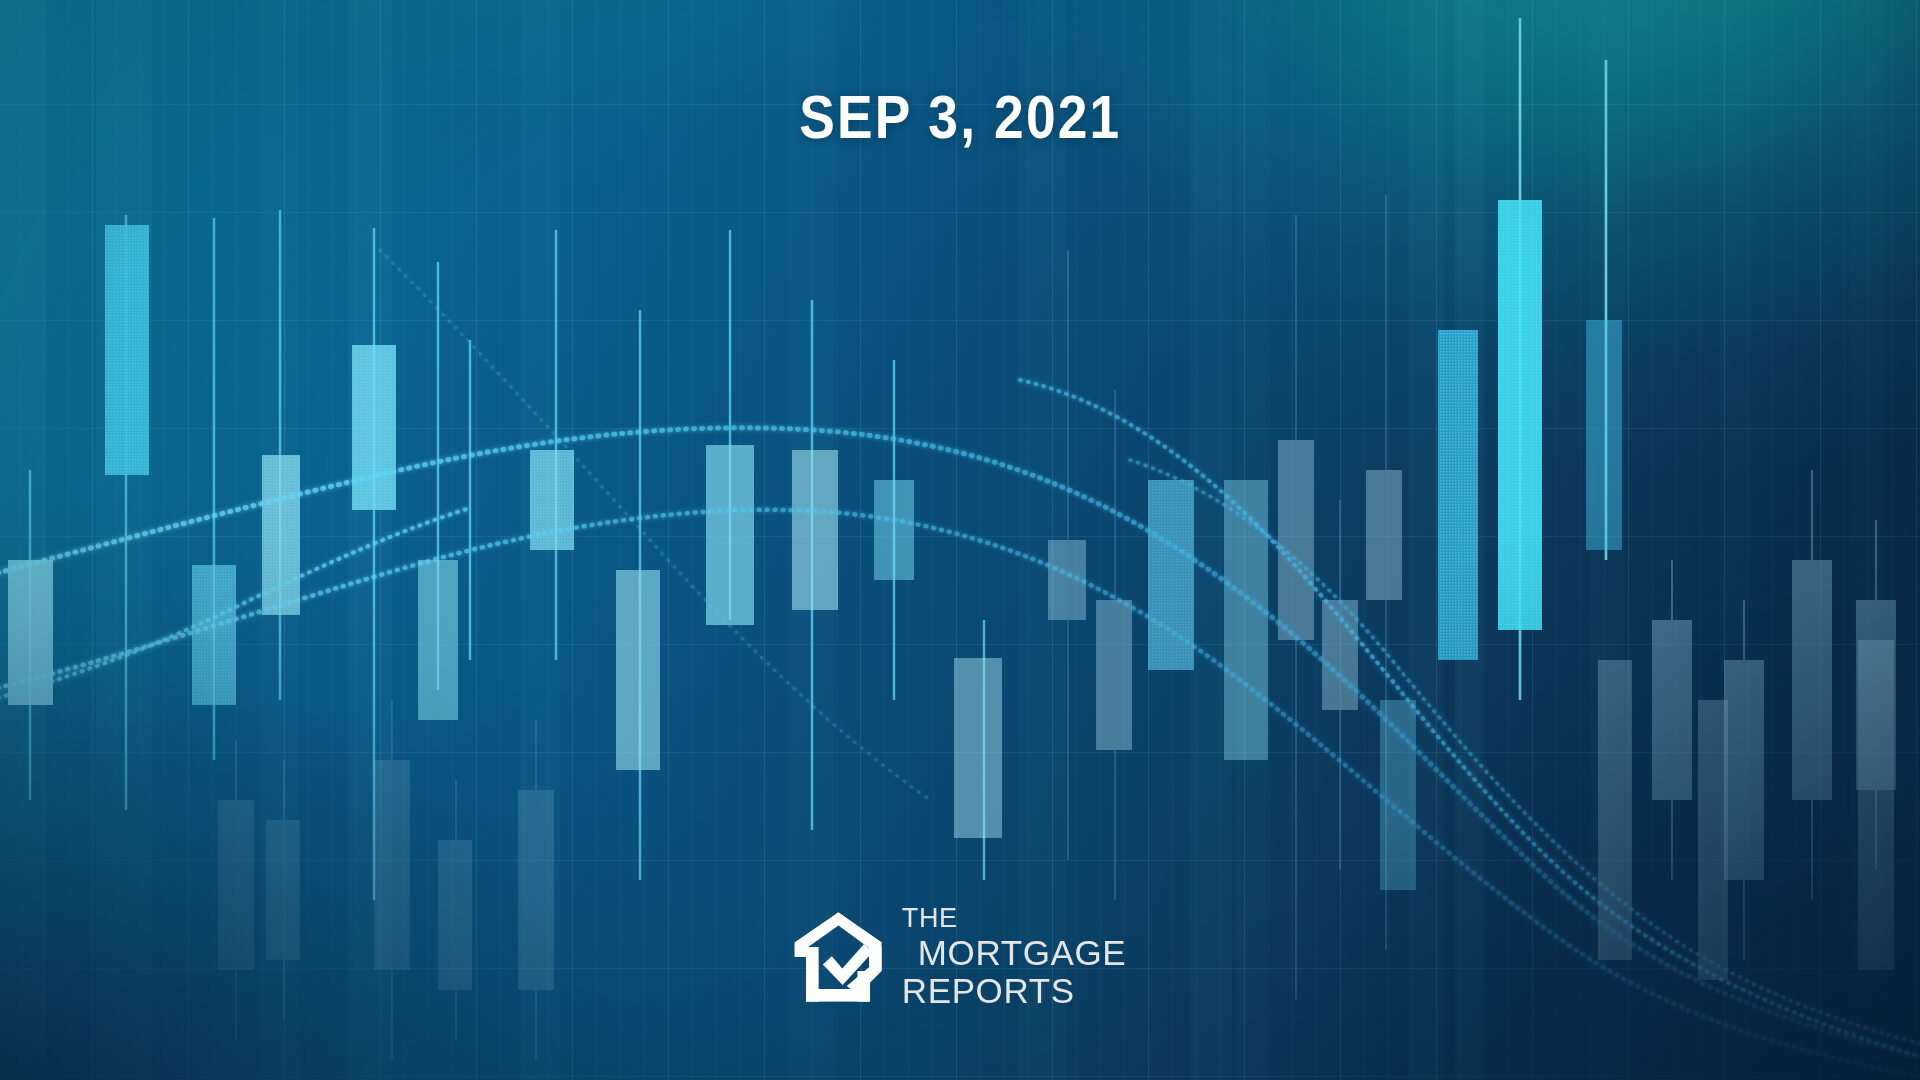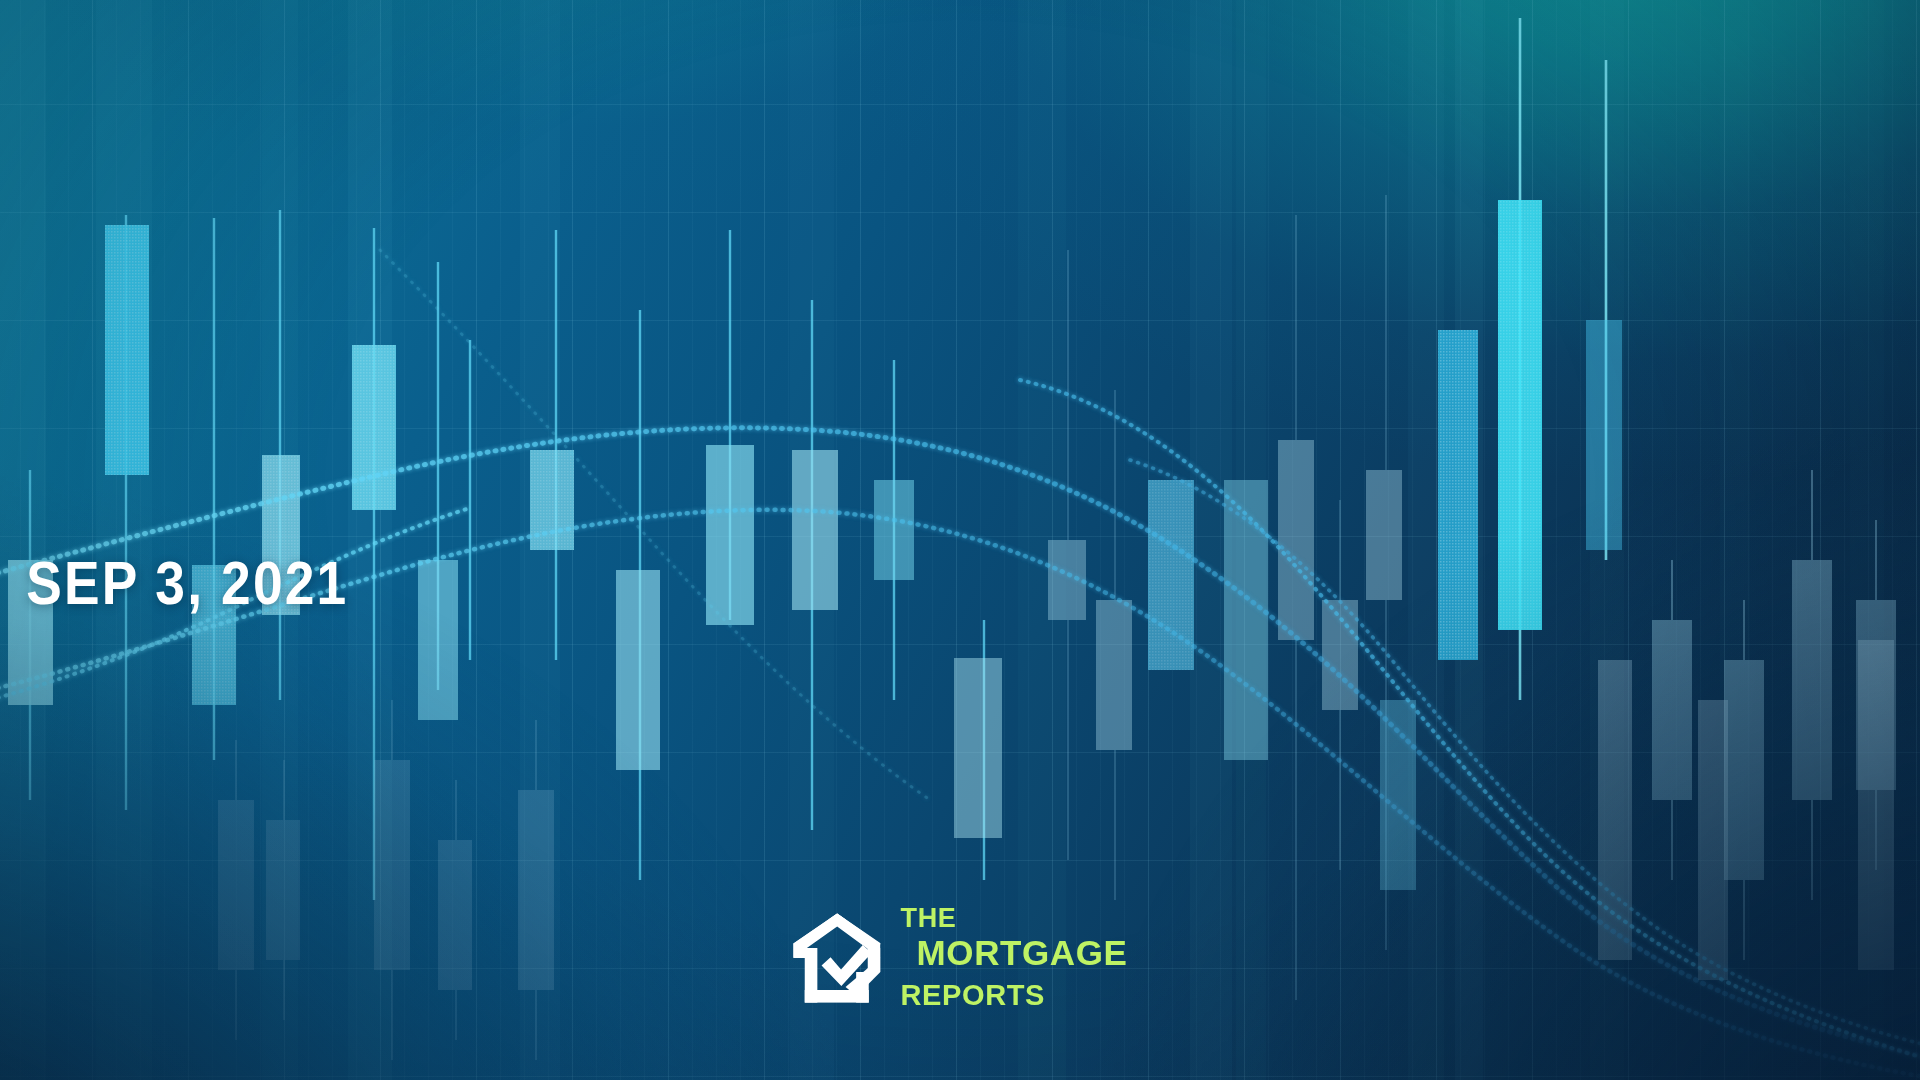--- a/index.html
+++ b/index.html
@@ -118,21 +118,21 @@
     inset: 0;
     width: 1920px;
     height: 1080px;
   }
 
   
   .content {
     position: absolute;
     inset: 0;
     display: flex;
-    flex-direction: row;
+    flex-direction: column;
     align-items: center;
   }
 
   .date-line {
     margin-top: 86px;
     color: #ffffff;
     font-family: "Liberation Sans Narrow", "Liberation Sans", "DejaVu Sans Condensed", sans-serif;
     font-size: 62px;
     font-weight: 700;
     letter-spacing: 2.5px;
@@ -166,29 +166,29 @@
     position: absolute;
     left: 50%;
     top: 905px;
     transform: translateX(-50%);
     display: flex;
     align-items: center;
     gap: 20px;
   }
   .logo-mark { flex: 0 0 auto; line-height: 0; }
   .logo-word {
-    color: #bef264;
+    color: #e5e5e5;
     font-family: "Liberation Sans", "DejaVu Sans", sans-serif;
-    font-weight: 700;
+    font-weight: 400;
     line-height: 1.0;
     letter-spacing: 0.6px;
   }
   .logo-word .lw1 { display:block; font-size: 27px; }
   .logo-word .lw2 { display:block; font-size: 35px; margin-top: 3px; margin-left: 16px; }
-  .logo-word .lw3 { display:block; font-size: 29px; margin-top: 11px; }
+  .logo-word .lw3 { display:block; font-size: 35px; margin-top: 3px; }
 </style>
 </head>
 <body>
 
 <div id="stage">
 
   <div class="bg-base"></div>
   <div class="bg-teal-corner"></div>
   <div class="bg-teal-corner2"></div>
   <div class="bg-grid"></div>

